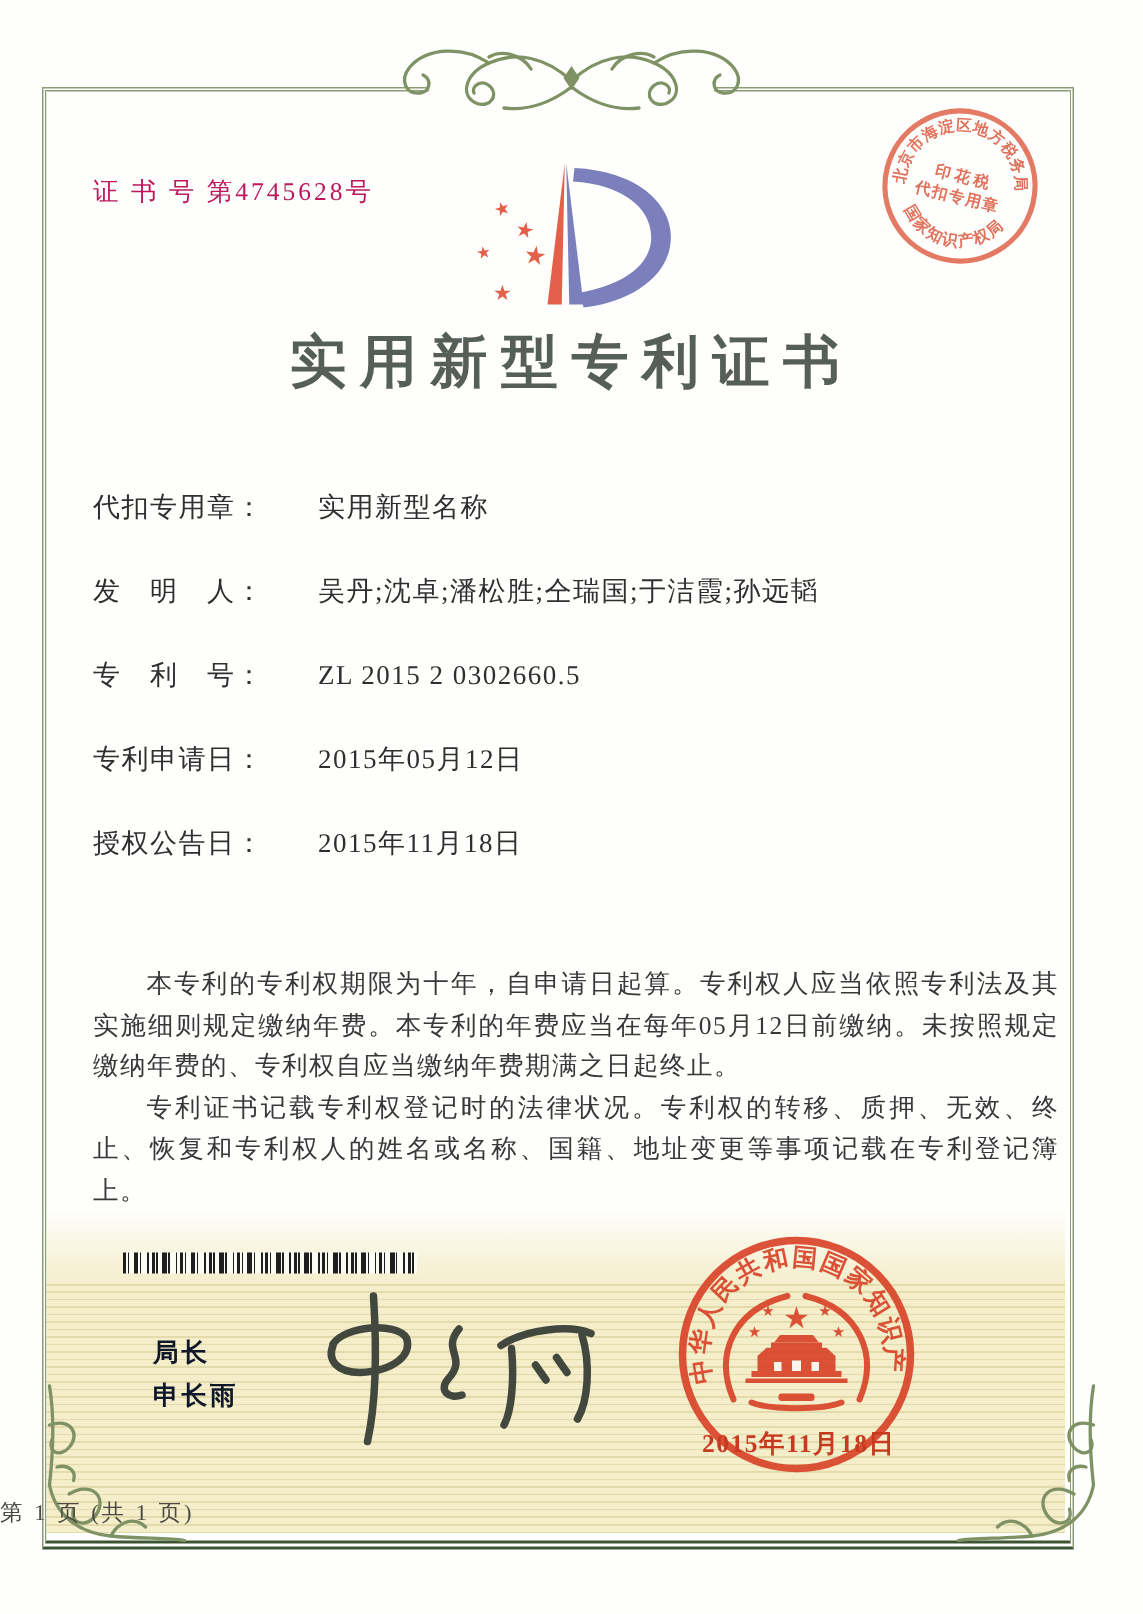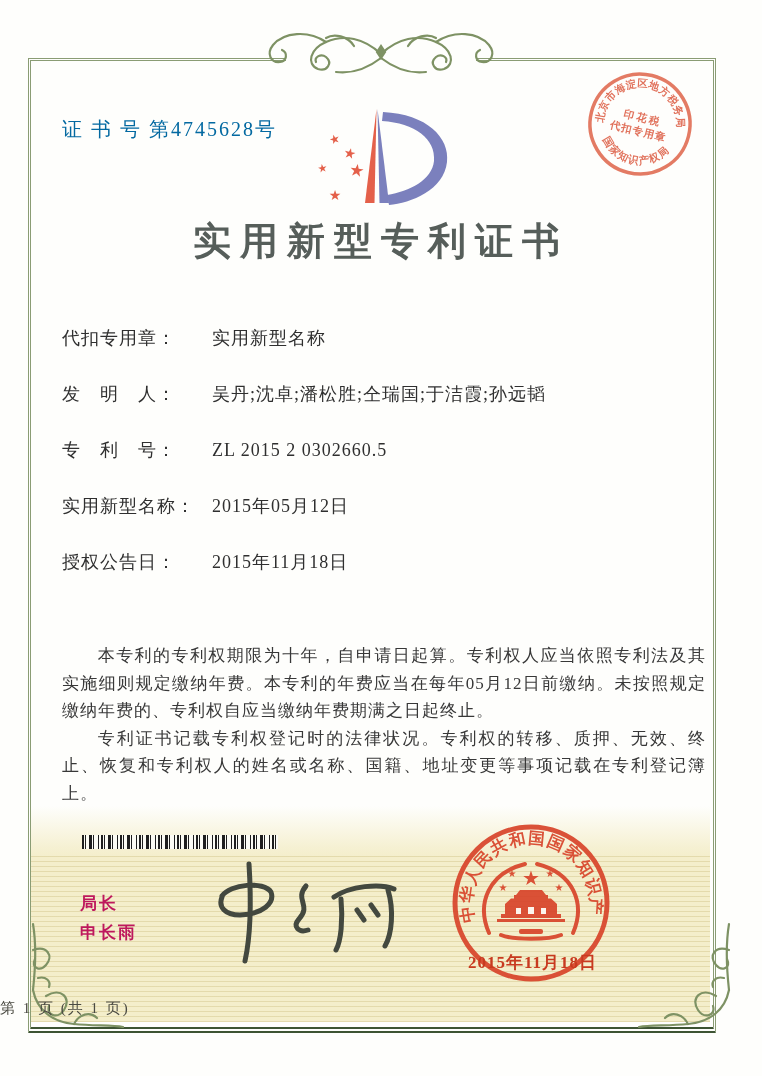--- a/index.html
+++ b/index.html
@@ -23,43 +23,43 @@
     position:absolute;left:31px;top:806px;width:679px;height:52px;
     background:linear-gradient(180deg, rgba(244,238,203,0) 0, rgba(244,238,203,.85) 80%, #f4eecb 100%);
   }
   .cream-solid{
     position:absolute;left:31px;top:856px;width:679px;height:166px;
     background:
       repeating-linear-gradient(0deg, rgba(201,186,122,.38) 0 1px, rgba(0,0,0,0) 1px 5px),
       #f4eecb;
   }
   .cert-no{
-    left:62px;top:116px;font-size:20px;letter-spacing:2px;color:#0369a1;
+    left:62px;top:116px;font-size:17px;letter-spacing:2px;color:#be185d;
   }
   .title{
     left:0;right:0;top:216px;text-align:center;
     font-size:38px;font-weight:bold;color:#565e5a;letter-spacing:9px;
     font-family:"Liberation Serif","DejaVu Serif",serif;
   }
   .fields{left:62px;top:326px;width:620px;font-size:18px;color:#2f2f2f;}
   .field-row{height:22px;margin-bottom:34px;letter-spacing:1px;white-space:nowrap;}
   .field-label{display:inline-block;min-width:150px;}
   .paras{left:62px;top:642px;width:644px;font-size:17px;line-height:27.5px;
          color:#383838;text-align:justify;letter-spacing:1px;}
   .paras p{margin:0;text-indent:2.1em;}
   .barcode{
     left:82px;top:835px;width:196px;height:14px;
     background:repeating-linear-gradient(90deg,
       #1e1e1e 0 2px,#fbfbf4 2px 3px,#1e1e1e 3px 4px,#fbfbf4 4px 7px,
       #1e1e1e 7px 10px,#fbfbf4 10px 11px,#1e1e1e 11px 12px,#fbfbf4 12px 16px,
       #1e1e1e 16px 17px,#fbfbf4 17px 19px);
   }
   .signoff{
-    left:80px;top:889px;font-size:17px;line-height:29px;font-weight:600;
-    color:#be185d;font-family:Liberation Serif, serif;letter-spacing:2px;
+    left:102px;top:889px;font-size:17px;line-height:29px;font-weight:600;
+    color:#0f172a;font-family:Liberation Mono, monospace;letter-spacing:2px;
   }
   .seal-date{
     left:468px;top:951px;font-size:17px;font-weight:bold;color:#c83a20;letter-spacing:1px;
   }
   .footer{
     left:0;right:0;top:999px;text-align:left;font-size:15px;color:#4a4a42;letter-spacing:2px;
   }
   svg{display:block;}
   .orn{stroke:#7e9264;fill:none;stroke-width:2.2;stroke-linecap:round;}
 </style>
@@ -147,21 +147,21 @@
   <div class="field-row">
     <span class="field-label">代扣专用章：</span><span>实用新型名称</span>
   </div>
   <div class="field-row">
     <span class="field-label">发　明　人：</span><span>吴丹;沈卓;潘松胜;仝瑞国;于洁霞;孙远韬</span>
   </div>
   <div class="field-row">
     <span class="field-label">专　利　号：</span><span>ZL 2015 2 0302660.5</span>
   </div>
   <div class="field-row">
-    <span class="field-label">实用新型名称：</span><span>2015年05月12日</span>
+    <span class="field-label">专利申请日：</span><span>2015年05月12日</span>
   </div>
   <div class="field-row">
     <span class="field-label">授权公告日：</span><span>2015年11月18日</span>
   </div>
 </div>
 
 <div class="abs paras">
   <p>本专利的专利权期限为十年，自申请日起算。专利权人应当依照专利法及其实施细则规定缴纳年费。本专利的年费应当在每年05月12日前缴纳。未按照规定缴纳年费的、专利权自应当缴纳年费期满之日起终止。</p>
   <p>专利证书记载专利权登记时的法律状况。专利权的转移、质押、无效、终止、恢复和专利权人的姓名或名称、国籍、地址变更等事项记载在专利登记簿上。</p>
 </div>

